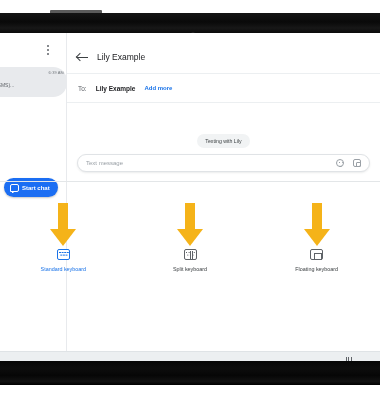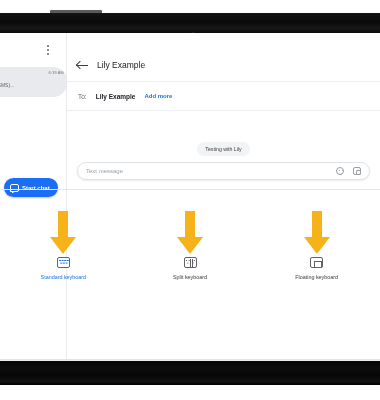--- a/index.html
+++ b/index.html
@@ -105,21 +105,21 @@
   .start-chat-icon::after {
     content:""; position:absolute; left:1px; bottom:-2px;
     width:0; height:0;
     border-left:2px solid #fff;
     border-top:2px solid transparent;
   }
   .start-chat-label { font-size:6px; color:#fff; font-weight:bold; white-space:nowrap; }
 
   
   .pane {
-    position:absolute; left:67px; top:16px;
+    position:absolute; left:67px; top:8px;
     width:313px; height:328px;
     background:#ffffff;
   }
 
   .pane-topbar {
     position:absolute; left:0; top:0;
     width:313px; height:33px;
     display:flex; align-items:center; gap:9px;
     padding-left:10px;
     border-bottom:1px solid #eceff1;

